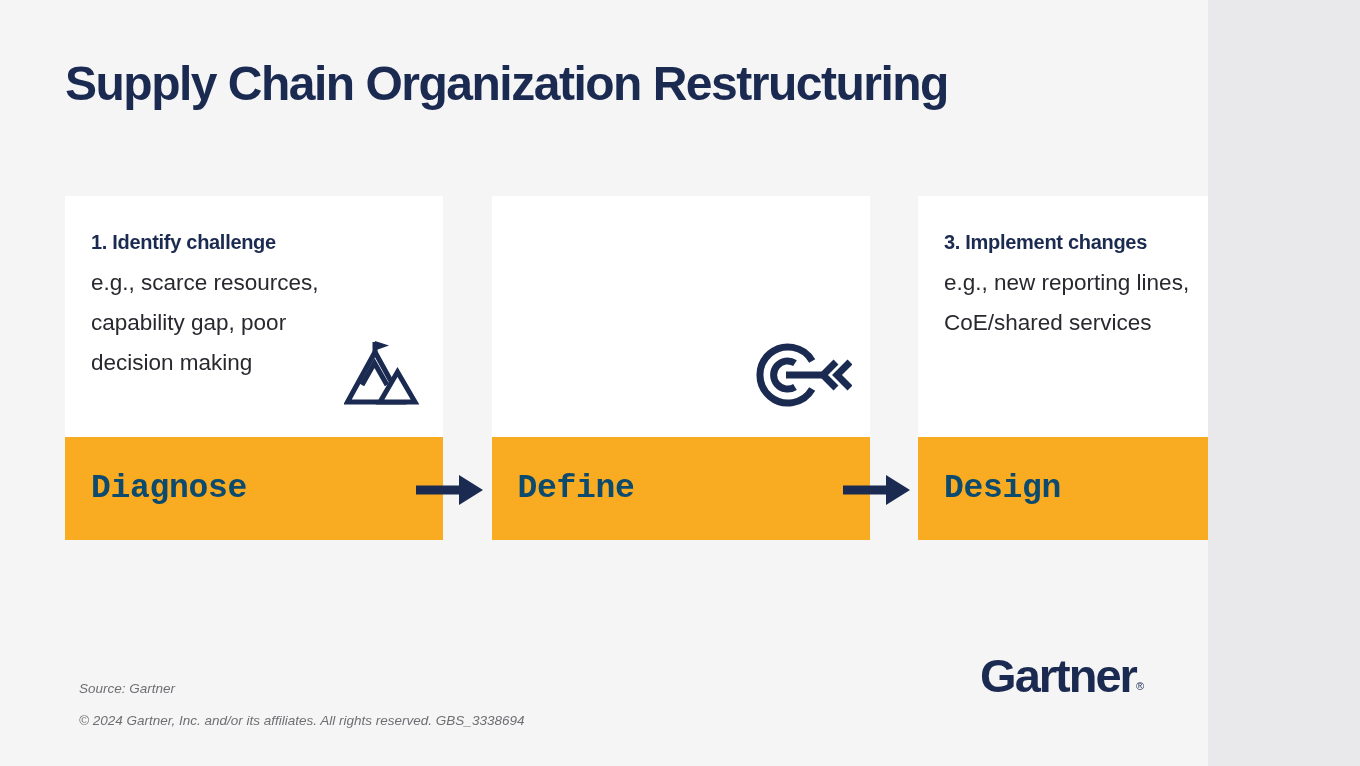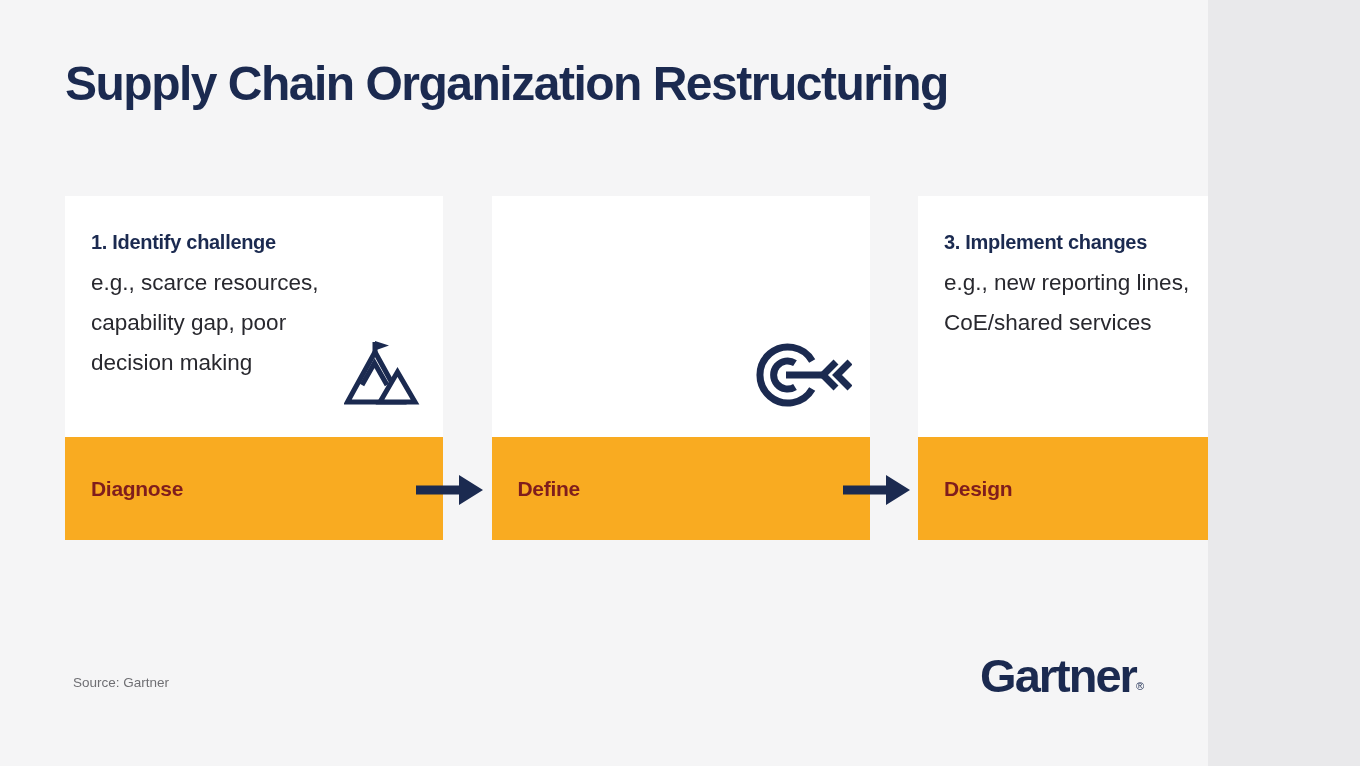--- a/index.html
+++ b/index.html
@@ -66,41 +66,42 @@
   .icon-pos-3 { right: 18px; bottom: 17px; }
   .card-bar {
     height: 103px;
     background: #F9AB21;
     display: flex;
     align-items: center;
     padding-left: 26px;
     box-sizing: border-box;
   }
   .phase-label {
-    font-size: 21px;
+    font-size: 33px;
     font-weight: bold;
     letter-spacing: -0.3px;
-    color: #7f1d1d;
+    color: #0c4a6e;
+    font-family: Liberation Mono, monospace;
   }
   .connector {
     position: absolute;
     top: 278px;
     line-height: 0;
   }
   .connector-1 { left: 351px; }
   .connector-2 { left: 778px; }
   .footer {
     position: absolute;
     left: 65px;
     top: 666px;
     font-size: 13.5px;
     line-height: 17.5px;
     color: #6F6F73;
   }
-  .footer div { margin: 8px; }
+  .footer div { margin: 14px; font-style: italic; }
   .logo {
     position: absolute;
     right: 64px;
     top: 650px;
     font-size: 47px;
     font-weight: bold;
     letter-spacing: -2px;
     color: #1B2A50;
     line-height: 1.1;
   }
@@ -187,17 +188,18 @@
     <span class="connector connector-2">
       <svg width="68" height="32" viewBox="0 0 68 32" xmlns="http://www.w3.org/2000/svg">
         <path d="M0 11.5 H43 V1 L67 16 L43 31 V20.5 H0 Z" fill="#1B2A50"></path>
       </svg>
     </span>
 
   </div>
 
   <div class="footer">
     <div>Source: Gartner</div>
+    <div>© 2024 Gartner, Inc. and/or its affiliates. All rights reserved. GBS_3338694</div>
   </div>
 
   <div class="logo"><span>Gartner</span><span class="reg">®</span></div>
 
 </div>
 
 </body></html>

